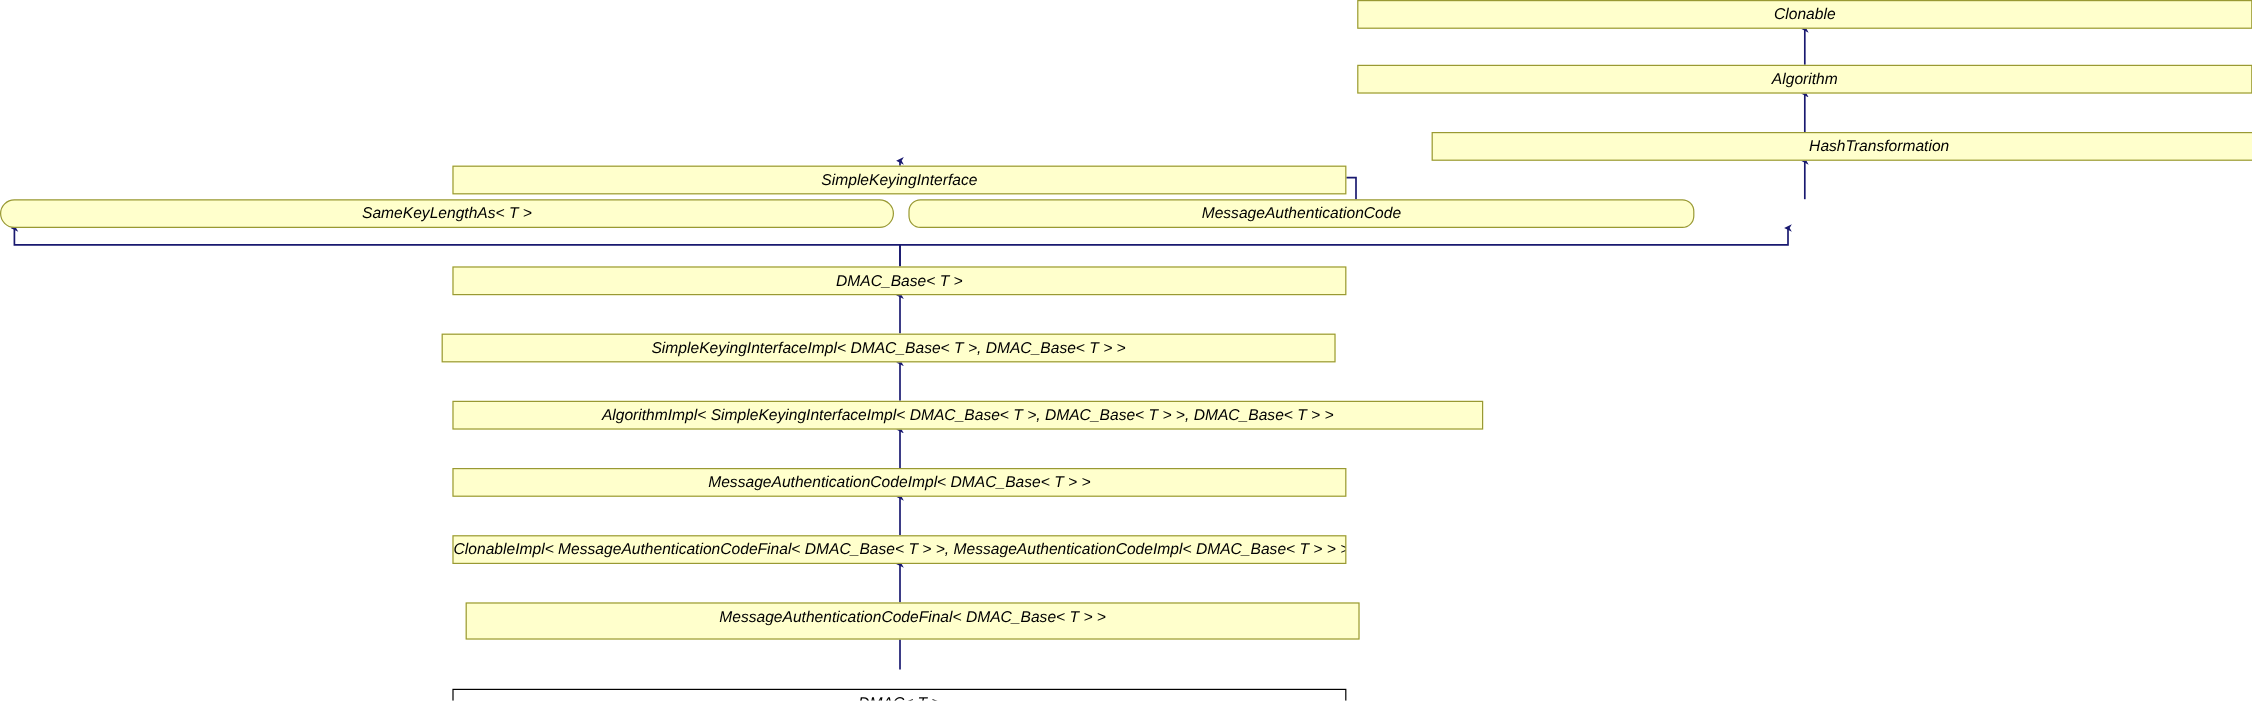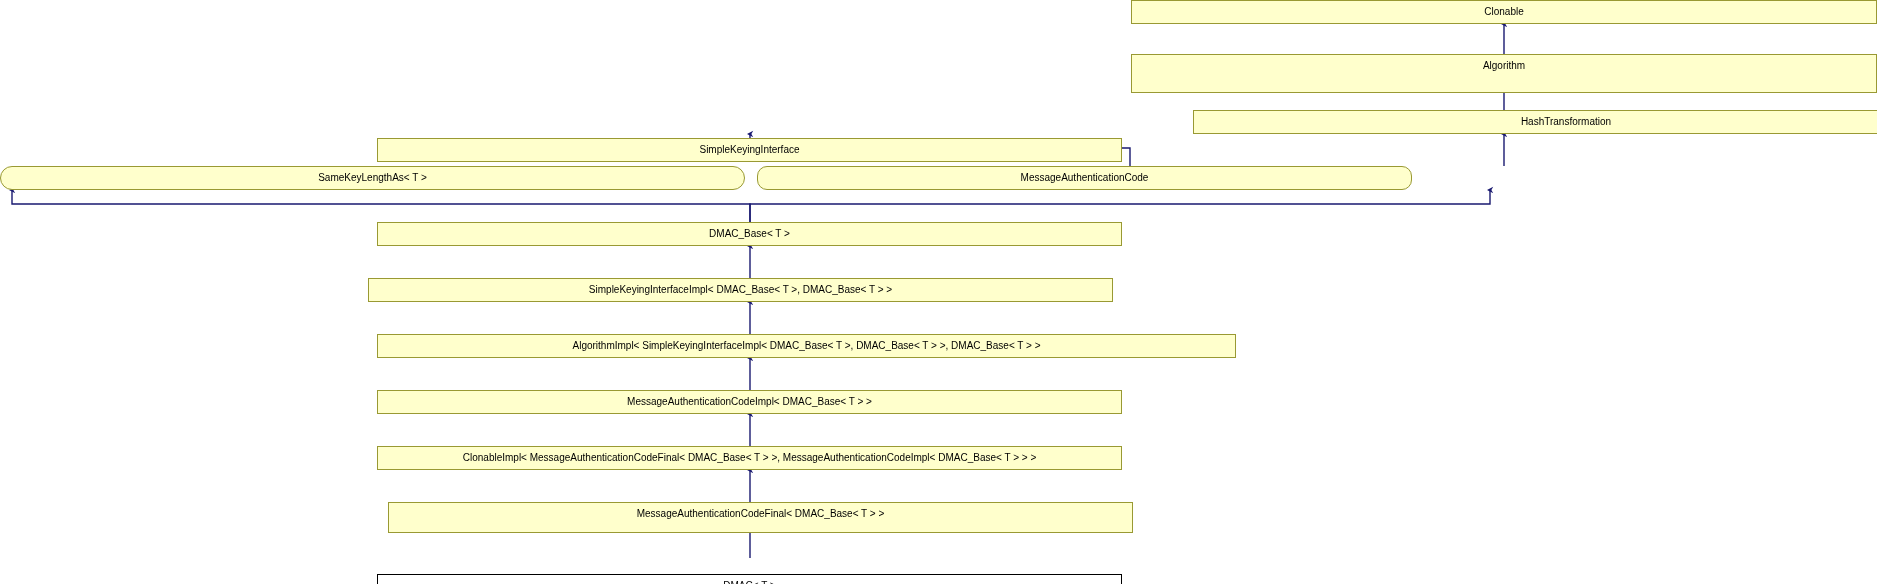--- a/index.html
+++ b/index.html
@@ -27,26 +27,27 @@
     pointer-events: none;
   }
   .node {
     position: absolute;
     box-sizing: border-box;
     height: 24px;
     line-height: 22px;
     background: #ffffcc;
     border: 1px solid #999933;
     text-align: center;
-    font-size: 10px;
+    font-size: 13px;
     color: #000000;
     white-space: nowrap;
     overflow: hidden;
     font-family: "Liberation Sans", sans-serif;
     cursor: default;
+    font-style: italic;
   }
   .node.focus {
     background: #ffffff;
     border: 1px solid #000000;
     margin-top: 16px;
   }
   .node-label {
     display: block;
     width: 100%;
     pointer-events: none;
@@ -76,21 +77,21 @@
         <polyline points="750,446 750,414" fill="none" stroke="#191970" stroke-width="1.4" marker-end="url(#arrowhead)"></polyline>
         <polyline points="750,502 750,470" fill="none" stroke="#191970" stroke-width="1.4" marker-end="url(#arrowhead)"></polyline>
         <polyline points="750,558 750,526" fill="none" stroke="#191970" stroke-width="1.4" marker-end="url(#arrowhead)"></polyline>
       </g>
   </svg>
 
   <div id="node-group">
       <div class="node" style="left: 1131px; top: 0px; width: 746px; height: 24px; line-height: 22px;">
         <span class="node-label">Clonable</span>
       </div>
-      <div class="node" style="left: 1131px; top: 54px; width: 746px; height: 39px; line-height: 22px;">
+      <div class="node" style="left: 1131px; top: 54px; width: 746px; height: 24px; line-height: 22px;">
         <span class="node-label">Algorithm</span>
       </div>
       <div class="node" style="left: 377px; top: 110px; width: 745px; height: 24px; line-height: 22px; margin-top: 28px;">
         <span class="node-label">SimpleKeyingInterface</span>
       </div>
       <div class="node" style="left: 1193px; top: 110px; width: 746px; height: 24px; line-height: 22px;">
         <span class="node-label">HashTransformation</span>
       </div>
       <div class="node" style="left: 0px; top: 166px; width: 745px; height: 24px; line-height: 22px; border-radius: 12px;">
         <span class="node-label">SameKeyLengthAs&lt; T &gt;</span>

